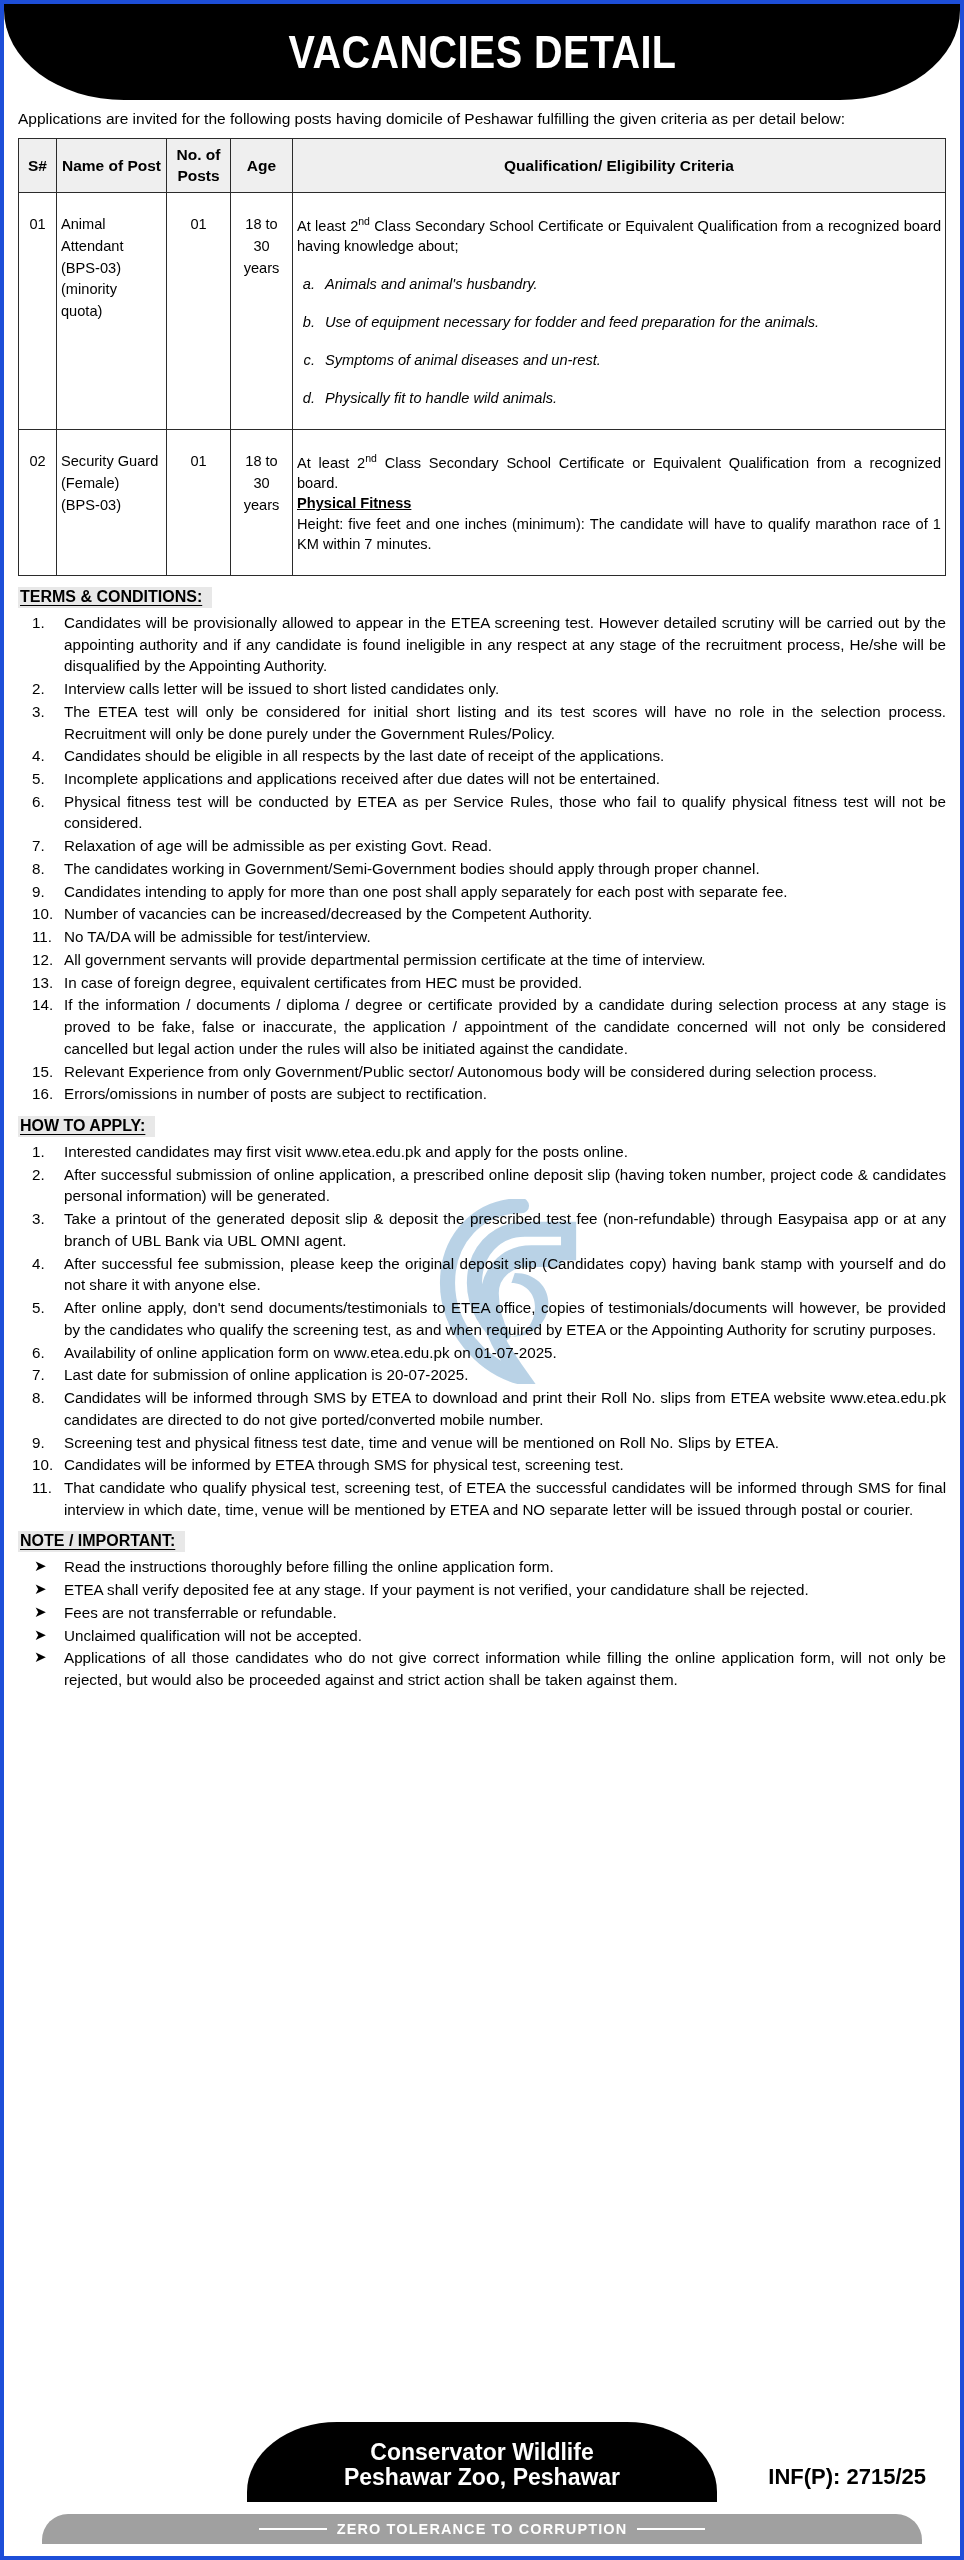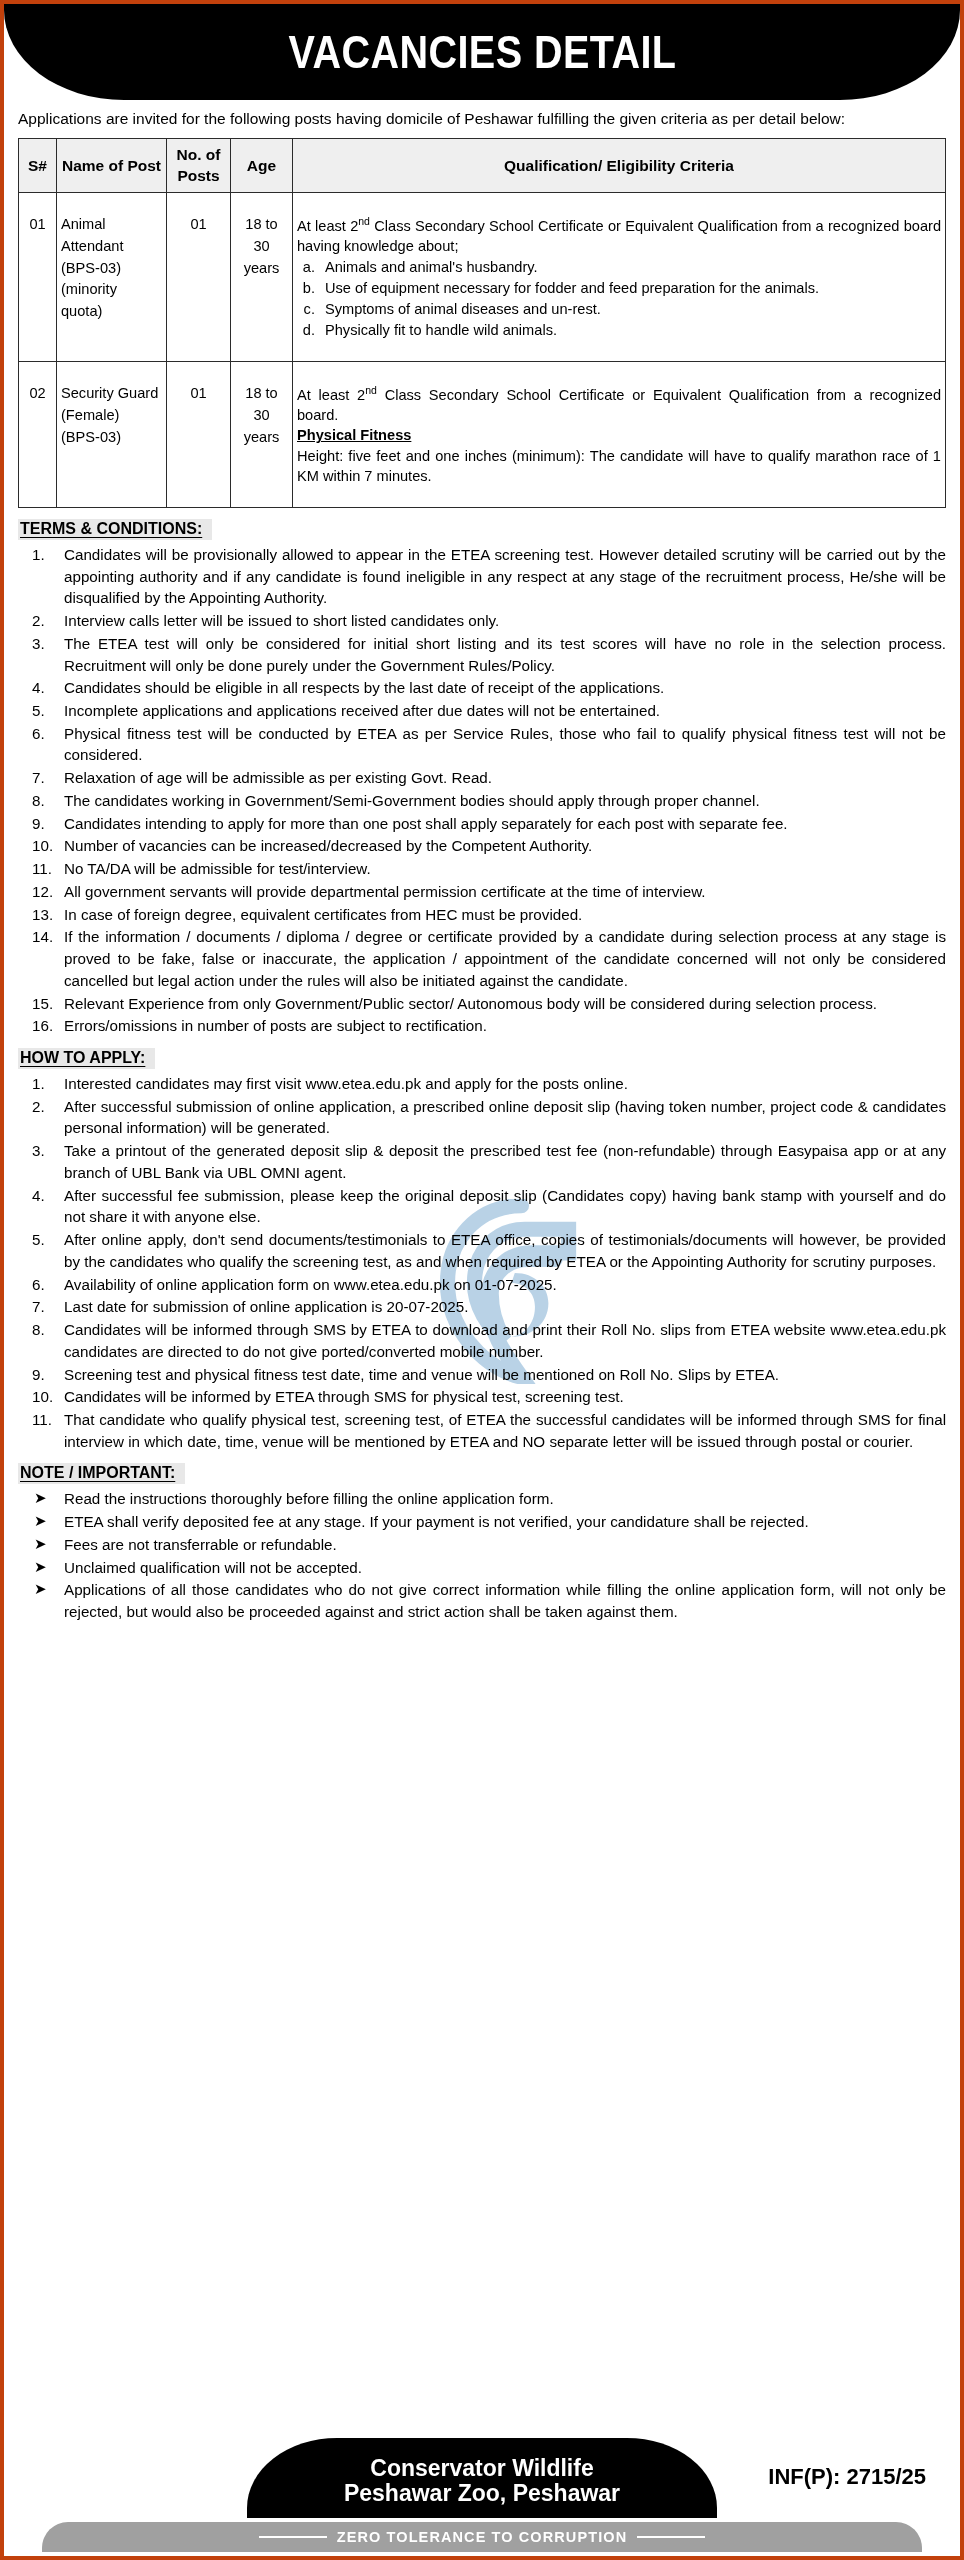--- a/index.html
+++ b/index.html
@@ -13,21 +13,21 @@
     font-family: "Liberation Sans", sans-serif;
     color: #000000;
     -webkit-font-smoothing: antialiased;
   }
 
   .page {
     position: relative;
     width: 964px;
     height: 2560px;
     background: #ffffff;
-    border: 4px solid #c2410c;
+    border: 4px solid #1d4ed8;
     overflow: hidden;
   }
 
   
   .watermark {
     position: absolute;
     left: 430px;
     top: 1195px;
     width: 175px;
     height: 185px;
@@ -112,23 +112,24 @@
 
   .bold-u { font-weight: bold; text-decoration: underline; }
 
   ol.sublist {
     list-style: lower-alpha;
     margin: 0 0 0 22px;
     padding: 0;
   }
   ol.sublist li {
     padding-left: 6px;
-    margin-top: 1px;
+    margin-top: 18px;
     text-align: justify;
     text-justify: inter-word;
+    font-style: italic;
   }
 
   
   .sec-head {
     display: inline-block;
     margin: 11px 0 4px 0;
     padding: 1px 10px 2px 2px;
     background: #e8e8e8;
     font-size: 16px;
     font-weight: bold;
@@ -198,21 +199,21 @@
   }
   .footer-black .fl {
     color: #ffffff;
     font-size: 23px;
     font-weight: bold;
     line-height: 1.1;
     white-space: nowrap;
   }
   .footer-gray {
     position: relative;
-    margin: 4px auto;
+    margin: 12px auto;
     width: 880px;
     height: 30px;
     background: #a0a0a0;
     border-top-left-radius: 26px;
     border-top-right-radius: 26px;
     display: flex;
     align-items: center;
     justify-content: center;
     gap: 10px;
   }

